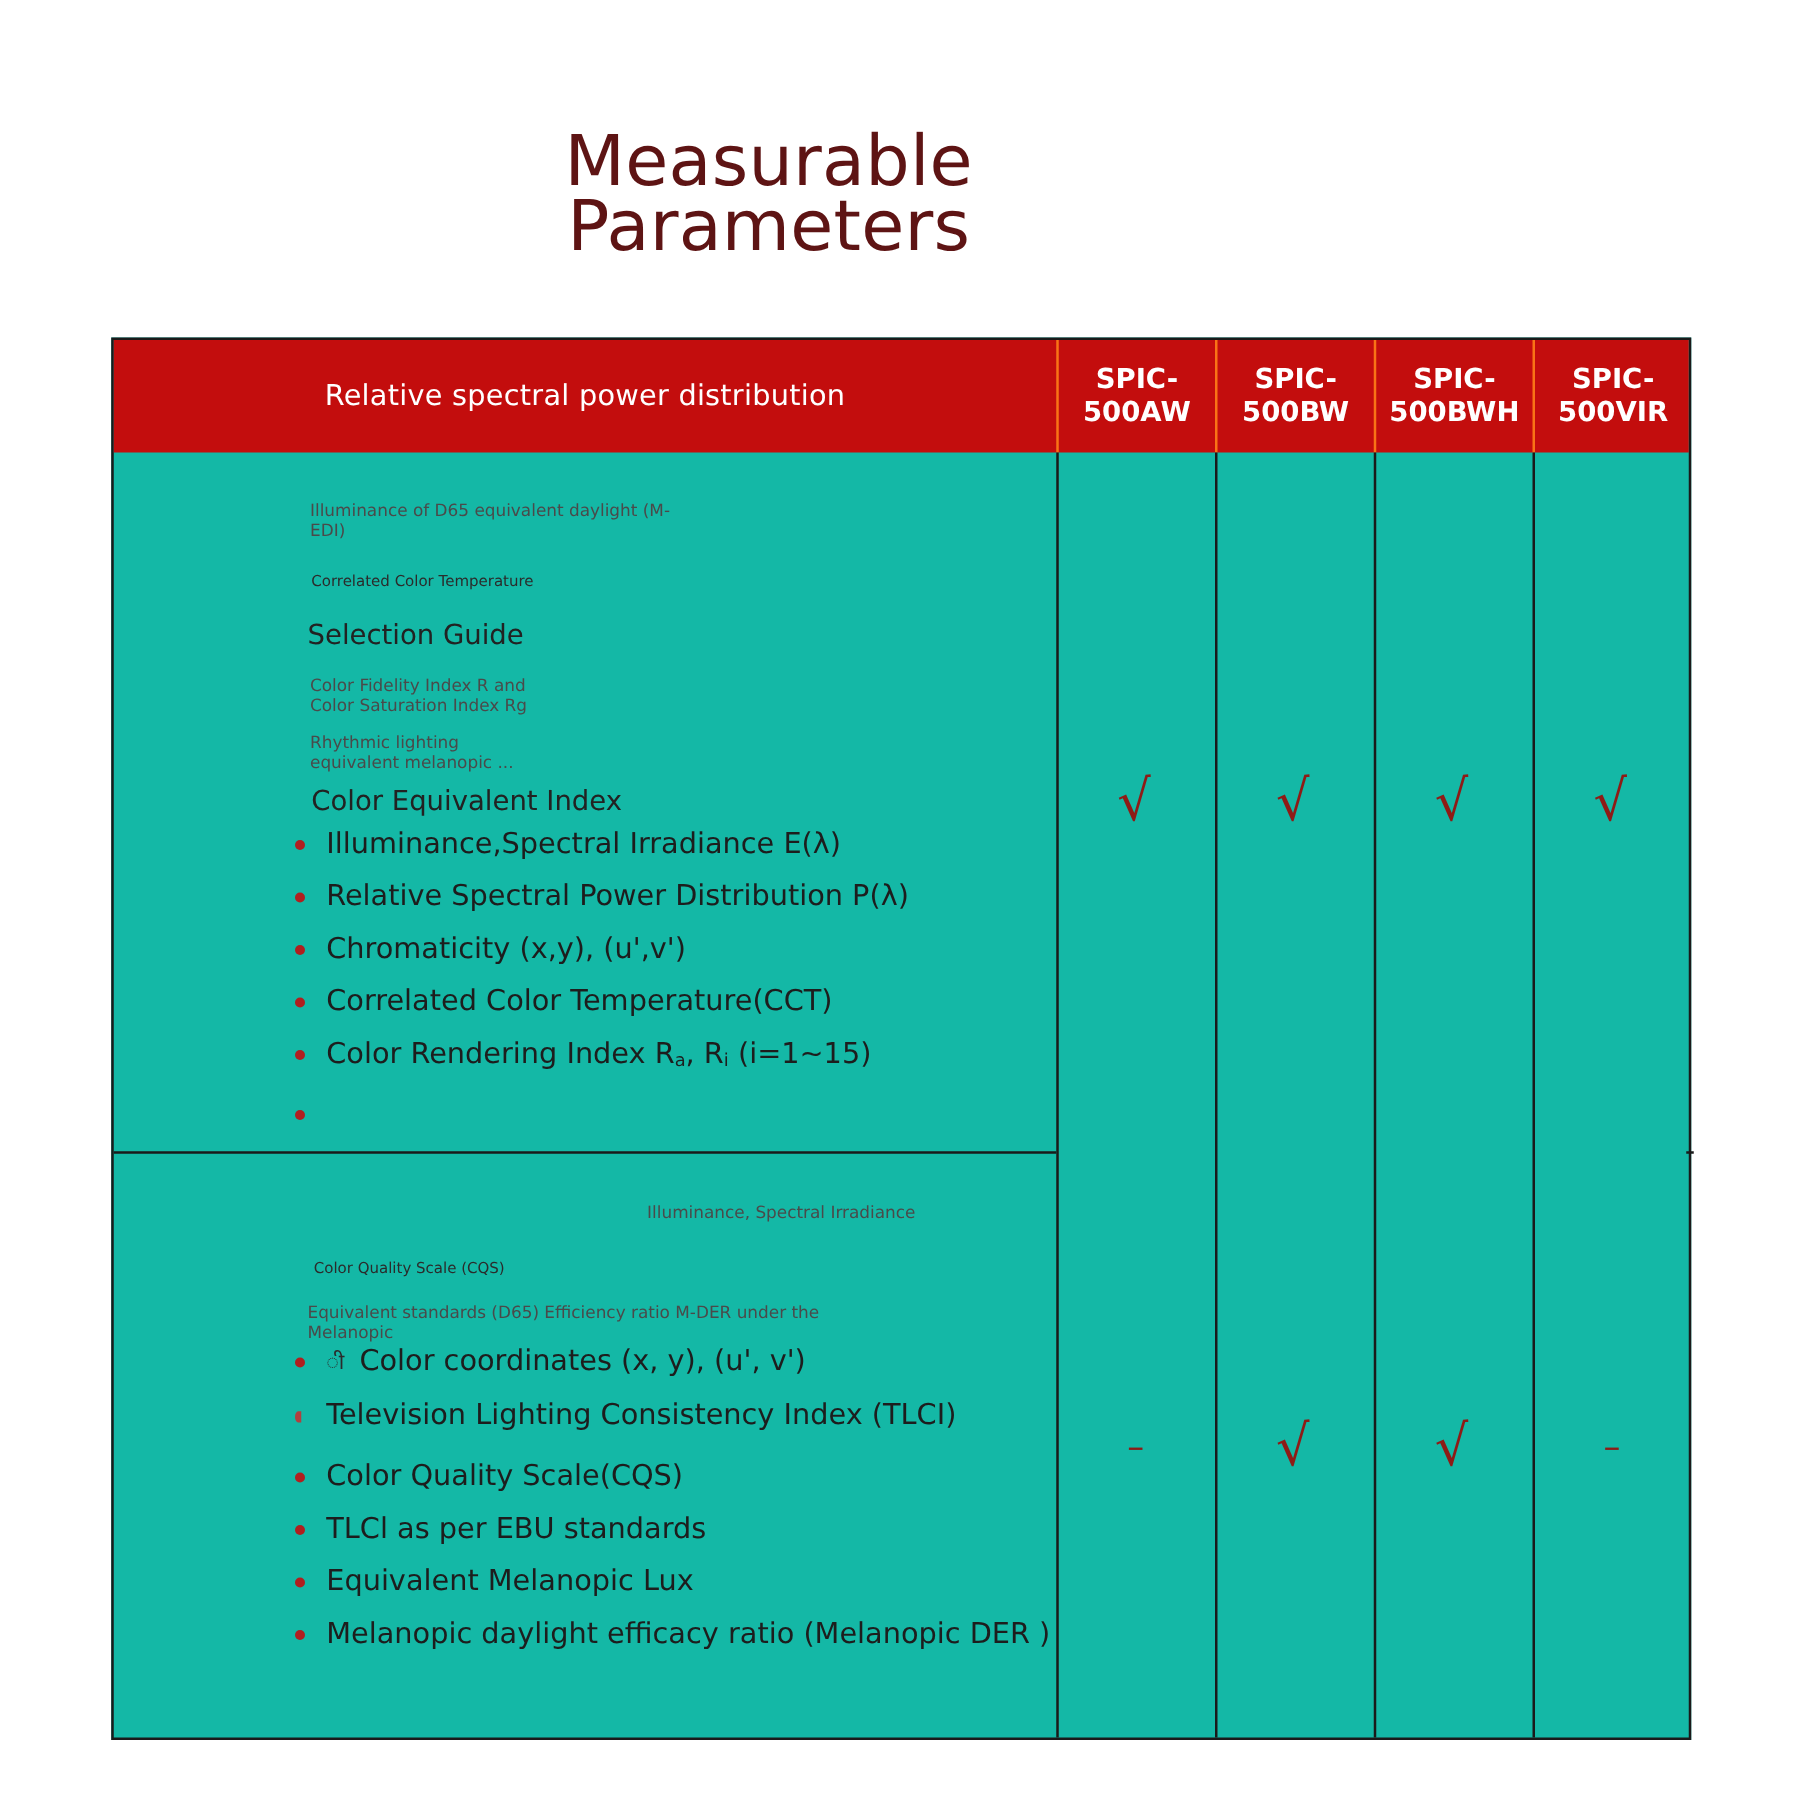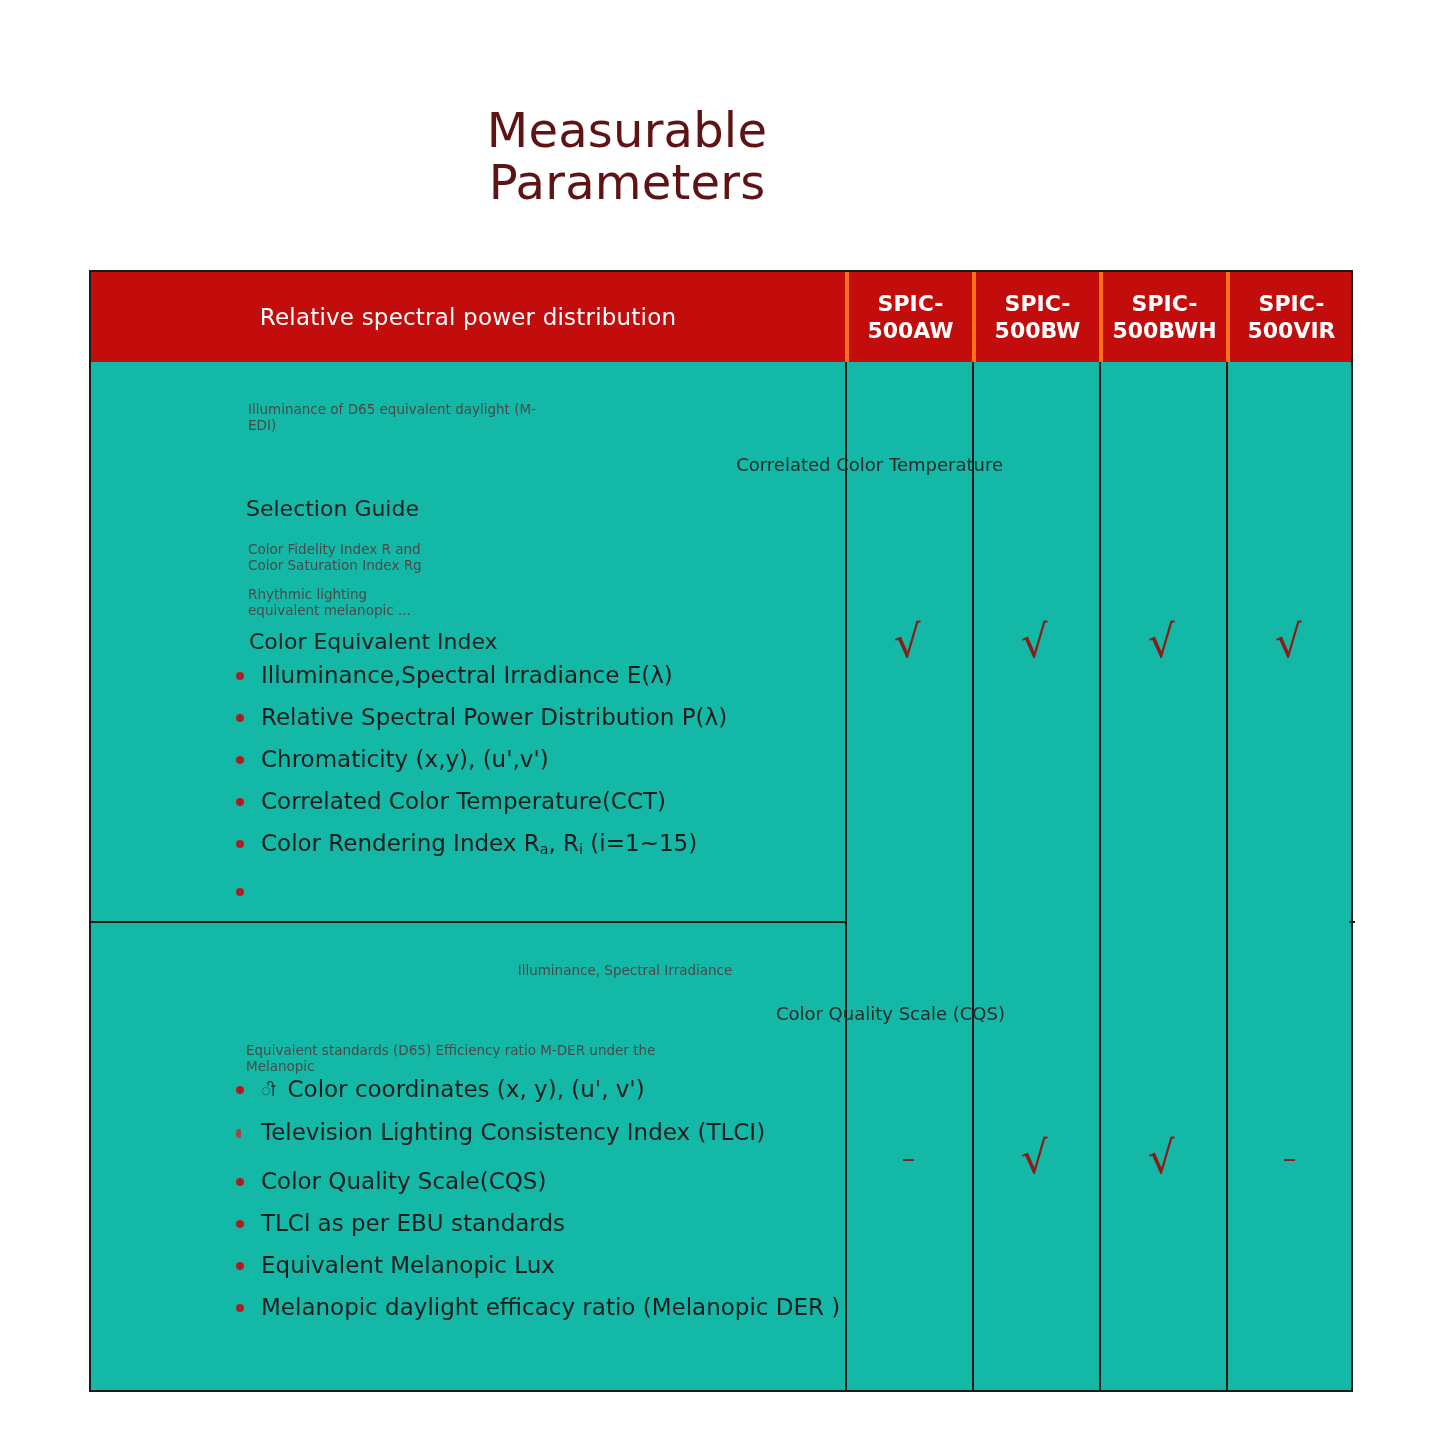--- a/index.html
+++ b/index.html
@@ -11,26 +11,26 @@
     height: 1440px;
     background: #ffffff;
     font-family: "DejaVu Sans", "Liberation Sans", sans-serif;
     overflow: hidden;
     position: relative;
   }
 
   
   #page-title {
     position: absolute;
-    left: 12px;
+    left: 0;
     top: 104px;
     width: 1230px;
     text-align: center;
     color: #5e1414;
-    font-size: 48px;
+    font-size: 56px;
     line-height: 52px;
     font-weight: 400;
     letter-spacing: 0.2px;
   }
   #page-title .tline { display: block; }
 
   
   #param-table {
     position: absolute;
     left: 89px;
@@ -67,21 +67,21 @@
     flex: none;
     width: 127px;
     display: flex;
     flex-direction: column;
     align-items: center;
     justify-content: center;
     color: #ffffff;
     font-size: 22px;
     font-weight: 700;
     line-height: 27px;
-    border-left: 4px solid #f97316;
+    border-left: 2px solid #f97316;
     box-sizing: border-box;
     text-align: center;
   }
   .thead-col .m1, .thead-col .m2 { display: block; }
 
   
   .tbody {
     position: absolute;
     left: 0;
     top: 90px;
@@ -129,25 +129,24 @@
   }
   .cell-block { position: absolute; left: 0; width: 754px; margin-top: 24px; }
 
   .micro {
     font-size: 13.5px;
     line-height: 16px;
     color: #4a4a4a;
     font-weight: 400;
   }
   .small-hd {
-    font-size: 18px;
+    font-size: 12px;
     line-height: 22px;
     color: #2b2b2b;
     font-weight: 400;
-    text-align: right;
   }
   .mid-hd {
     font-size: 22px;
     line-height: 26px;
     color: #222222;
     font-weight: 400;
   }
 
   ul.blist {
     list-style: none;

